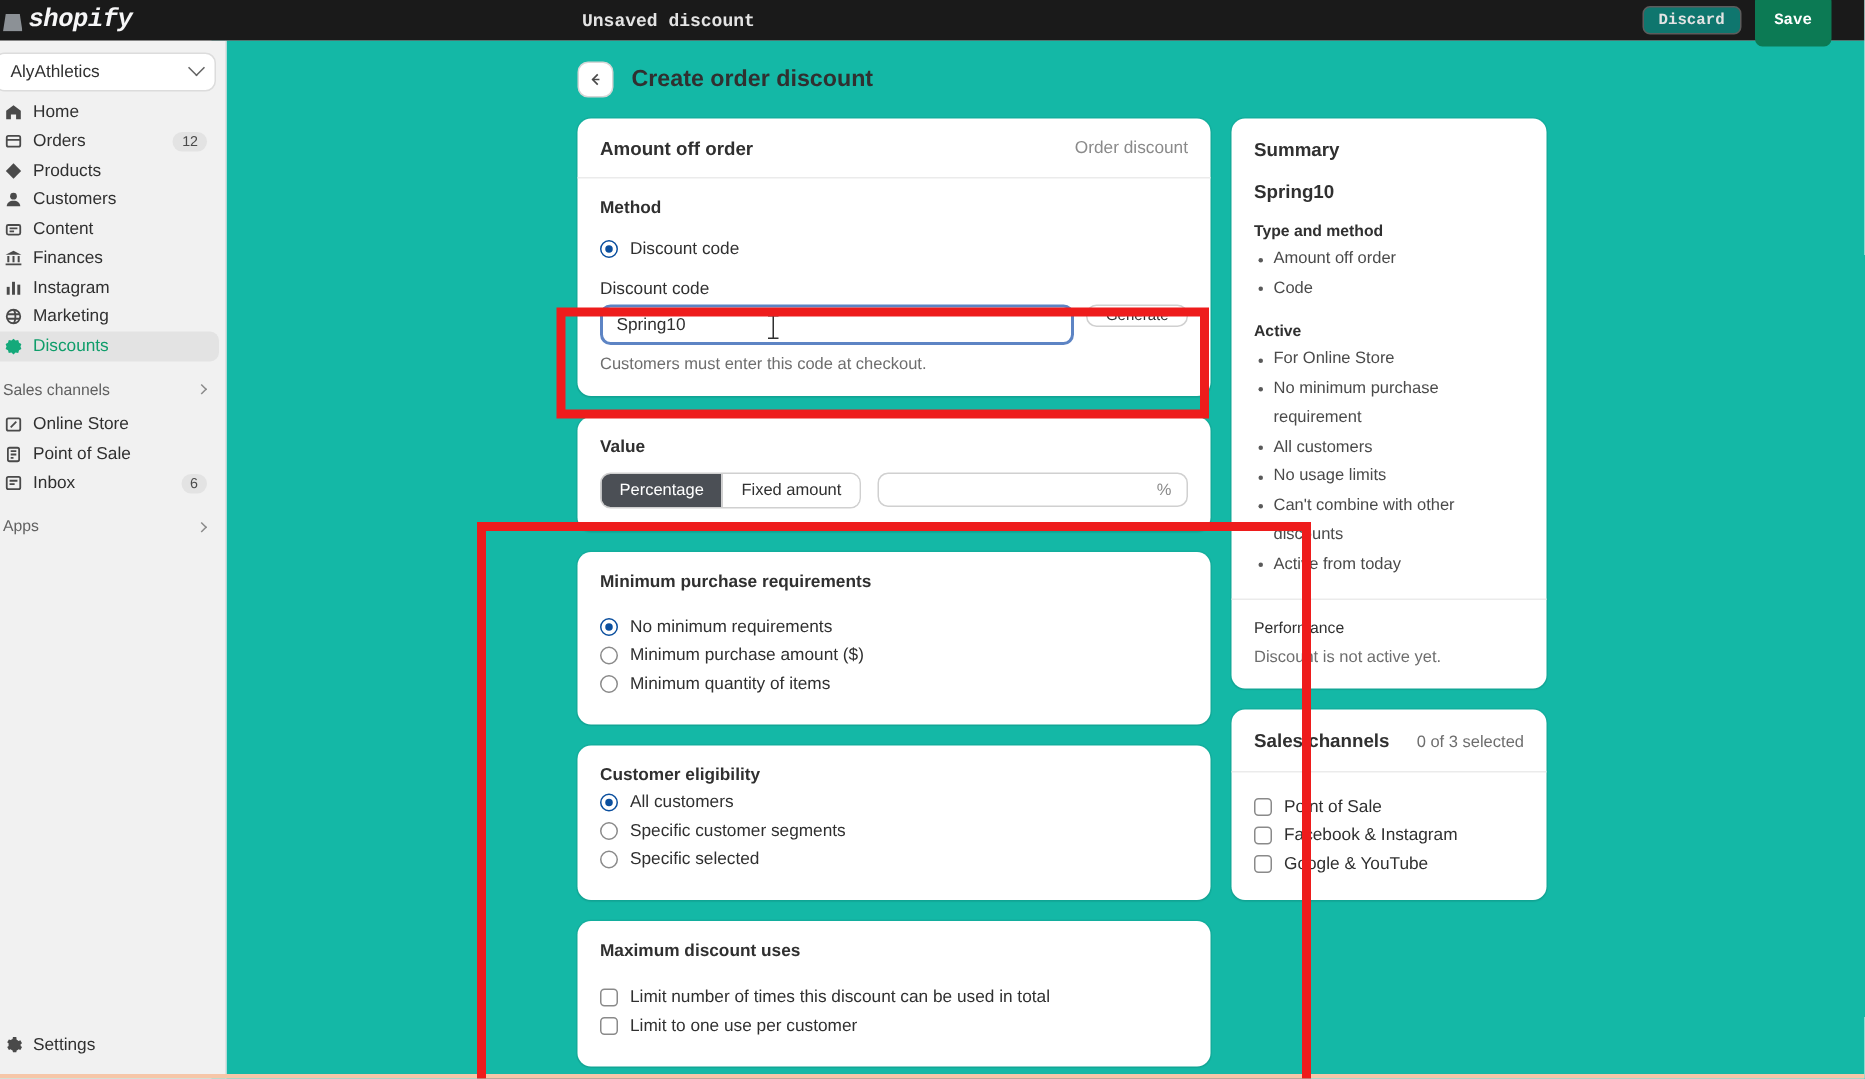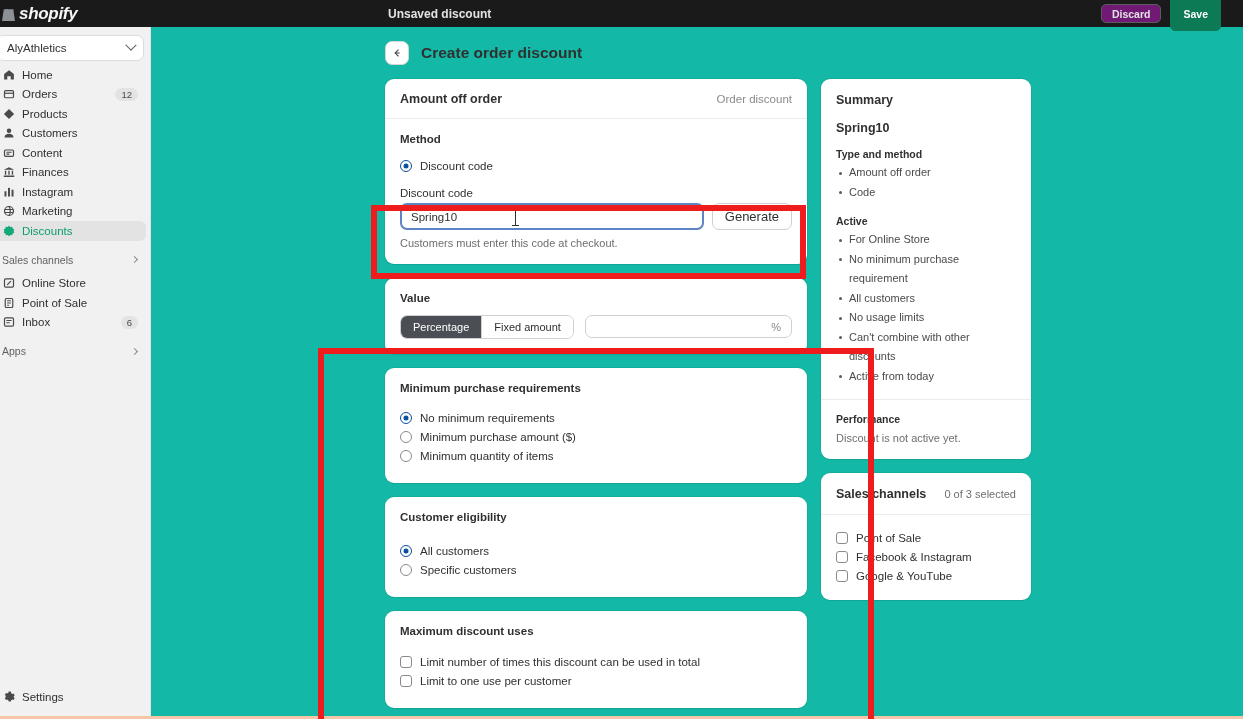--- a/index.html
+++ b/index.html
@@ -10,20 +10,21 @@
     background: #f1f1f1;
   }
   body { position: relative; }
 
   
   .topbar {
     position: absolute; top: 0; left: 0; width: 1243px; height: 27px;
     background: #1a1a1a; color: #e3e3e3;
     display: flex; align-items: center;
     z-index: 40;
+    font-family: Liberation Mono, monospace;
   }
   .logo-wrap {
     display: flex; align-items: center; gap: 4px;
     margin-left: -4px; width: 150px; padding-left: 6px;
   }
   .logo-bag {
     width: 13px; height: 15px; flex: 0 0 auto;
     background: #8c9196;
     clip-path: polygon(14% 22%, 86% 22%, 100% 100%, 0% 100%);
     position: relative;
@@ -42,21 +43,21 @@
     position: absolute; left: 388px; top: 0; height: 27px;
     display: flex; align-items: center;
     font-size: 12px; font-weight: bold; color: #e3e3e3;
   }
   .topbar-actions {
     position: absolute; right: 22px; top: 0; height: 27px;
     display: flex; align-items: center; gap: 9px;
   }
   .btn-discard {
     height: 19px; padding: 0 10px;
-    background: #701a75; color: #e3e3e3;
+    background: #0f766e; color: #e3e3e3;
     border: 1px solid #5c5c5c; border-radius: 5px;
     font-size: 10.5px; font-weight: bold;
     display: flex; align-items: center; cursor: pointer;
   }
   .btn-save {
     height: 35px; padding: 0 12px;
     background: #0c7a54; color: #ffffff;
     border: 1px solid #0c7a54; border-radius: 5px;
     font-size: 10.5px; font-weight: bold;
     display: flex; align-items: center; cursor: pointer;
@@ -207,23 +208,23 @@
   }
   .ibeam::before, .ibeam::after {
     content: ""; position: absolute; left: 0; width: 7px; height: 1.3px; background: #303030;
   }
   .ibeam::before { top: 0; }
   .ibeam::after { bottom: 0; }
   .ibeam i {
     position: absolute; left: 3px; top: 0; width: 1.3px; height: 16px; background: #303030;
   }
   .gen-btn {
-    height: 27px; padding: 0 12px;
+    height: 15px; padding: 0 12px;
     background: #fff; border: 1px solid #d0d0d0; border-radius: 7px;
-    font-size: 13px; color: #303030;
+    font-size: 10px; color: #303030;
     display: flex; align-items: center; cursor: pointer;
   }
   .help-text { font-size: 11px; color: #6e6e6e; margin-top: 7px; }
 
   .value-row { display: flex; align-items: stretch; gap: 11px; margin-top: 0; }
   .seg {
     display: flex; border: 1px solid #d0d0d0; border-radius: 7px; overflow: hidden;
     height: 24px;
   }
   .seg-btn {
@@ -249,21 +250,21 @@
   .sum-list { list-style: none; }
   .sum-list li {
     font-size: 11px; color: #4a4a4a; line-height: 19.5px;
     padding-left: 13px; position: relative;
   }
   .sum-list li::before {
     content: ""; position: absolute; left: 3px; top: 8.5px;
     width: 3px; height: 3px; border-radius: 50%; background: #5a5a5a;
   }
   .sum-div { border-top: 1px solid #ebebeb; margin: 13px -15px 0 -15px; }
-  .perf-label { font-size: 10.5px; font-weight: bold; color: #303030; margin-top: 13px; }
+  .perf-label { font-size: 10.5px; font-weight: normal; color: #303030; margin-top: 13px; }
   .perf-text { font-size: 11px; color: #6e6e6e; margin-top: 7px; }
 
   .sc-head {
     display: flex; align-items: baseline; justify-content: space-between;
     padding: 14px 15px 13px 15px; border-bottom: 1px solid #ebebeb;
   }
   .sc-title { font-size: 12.5px; font-weight: bold; color: #303030; }
   .sc-count { font-size: 11px; color: #6e6e6e; }
   .sc-body { padding: 13px 15px 15px 15px; }
 
@@ -507,28 +508,32 @@
           </div>
           <div class="opt">
             <span class="radio"></span>
             <span class="opt-label">Minimum quantity of items</span>
           </div>
         </div>
       </div>
 
       <div class="card">
         <div class="card-body" style="padding-bottom:18px">
-          <div class="section-label" style="margin-bottom:18px">Customer eligibility</div>
+          <div class="section-label" style="margin-bottom:2px">Customer eligibility</div>
           <div class="opt">
             <span class="radio on"></span>
             <span class="opt-label">All customers</span>
           </div>
           <div class="opt">
             <span class="radio"></span>
-            <span class="opt-label">Specific customers</span>
+            <span class="opt-label">Specific customer segments</span>
+          </div>
+          <div class="opt">
+            <span class="radio"></span>
+            <span class="opt-label">Specific selected</span>
           </div>
         </div>
       </div>
 
       <div class="card">
         <div class="card-body" style="padding-bottom:18px">
           <div class="section-label" style="margin-bottom:15px">Maximum discount uses</div>
           <div class="opt">
             <span class="cbx"></span>
             <span class="opt-label">Limit number of times this discount can be used in total</span>

